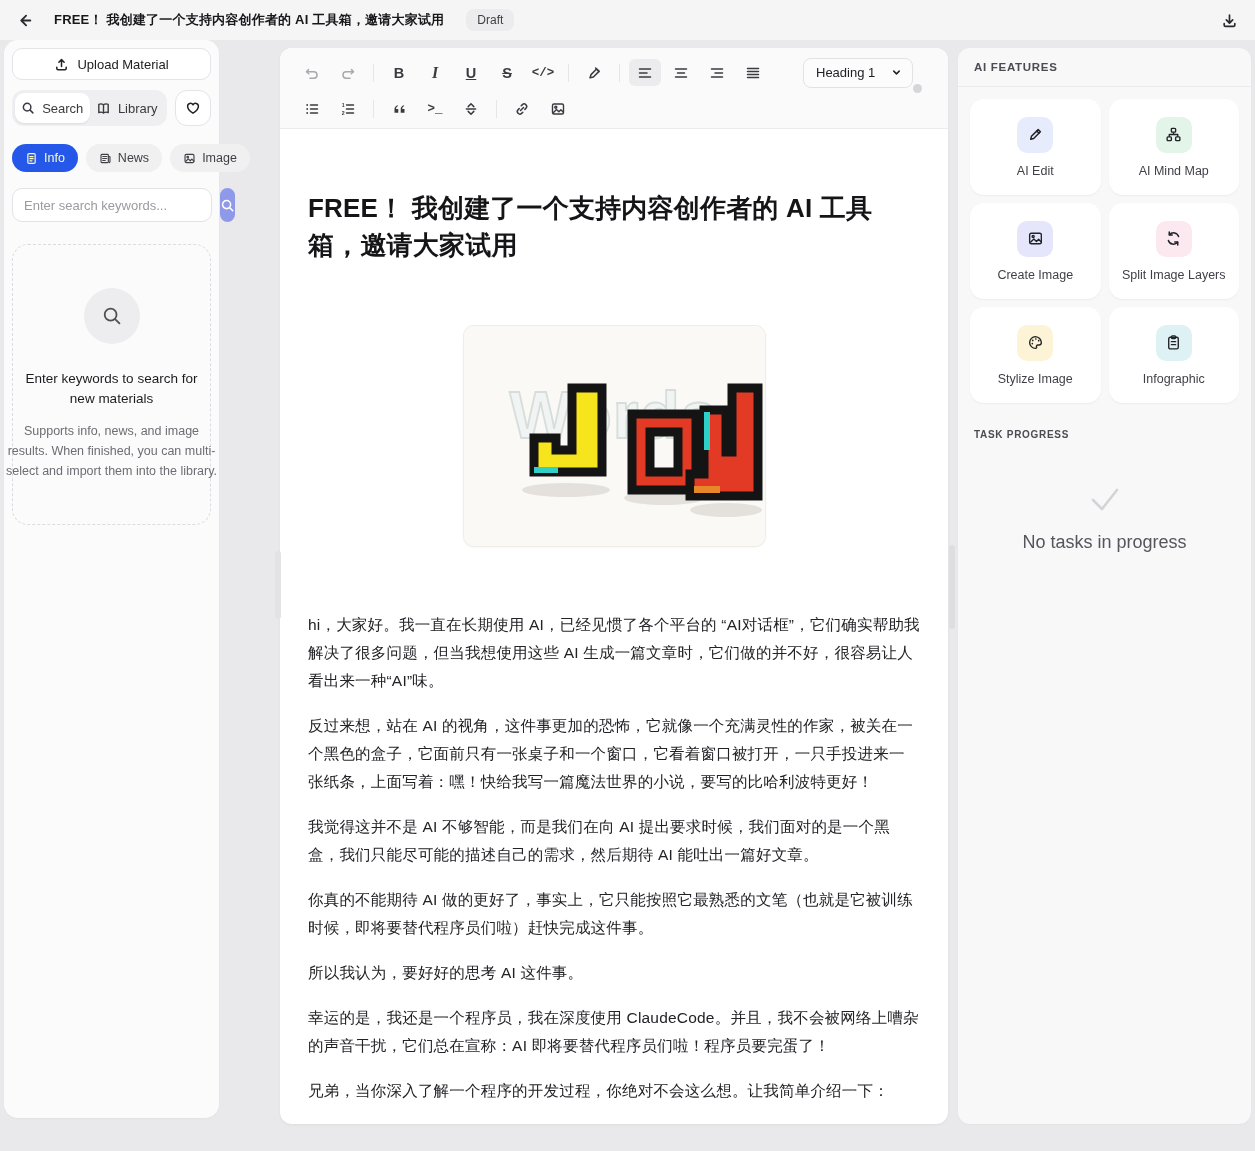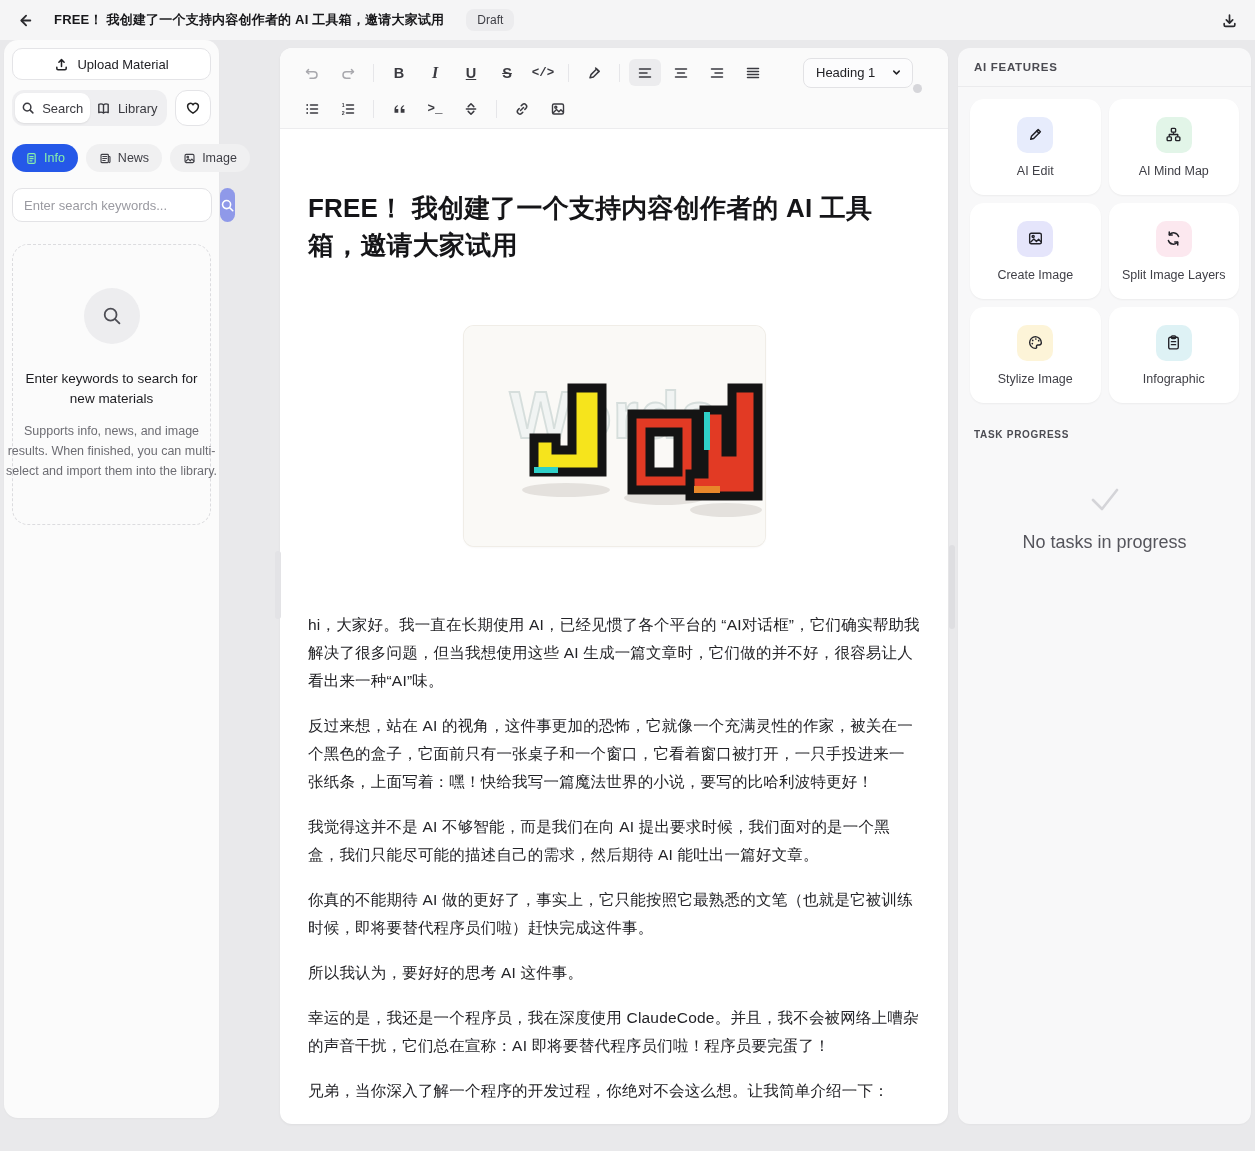--- a/index.html
+++ b/index.html
@@ -31,21 +31,21 @@
   .tabs-row { display:flex; margin-top:10px; gap:8px; }
   .tabs-group { flex:1; background:#efeff1; border-radius:12px; padding:3px; display:flex; height:36px; }
   .tab { flex:1; display:flex; align-items:center; justify-content:center; gap:7px; font-size:13px;
     color:#3a3a40; border-radius:9px; cursor:pointer; }
   .tab.active { background:#fff; box-shadow:0 1px 2px rgba(0,0,0,.08); font-weight:500; }
   .heart-btn { width:36px; height:36px; background:#fff; border:1px solid #e4e4e7; border-radius:12px;
     display:flex; align-items:center; justify-content:center; color:#222; cursor:pointer; }
   .filters-row { display:flex; gap:8px; margin-top:18px; }
   .pill { height:28px; display:flex; align-items:center; gap:6px; padding:0 13px; border-radius:14px;
     font-size:12.5px; background:#f0f0f1; color:#3f3f46; cursor:pointer; }
-  .pill.active { background:#2558e8; color:#86efac; }
+  .pill.active { background:#2558e8; color:#fef9c3; }
   .search-row { display:flex; gap:8px; margin-top:16px; }
   .search-input { flex:1; height:34px; background:#fff; border:1px solid #e3e3e6; border-radius:10px;
     padding:0 11px; font-size:13px; color:#a16207; font-family:inherit; outline:none; }
   .search-input::placeholder { color:#9a9aa1; }
   .search-submit { width:34px; height:34px; background:#8f99e9; border:none; border-radius:10px;
     display:flex; align-items:center; justify-content:center; color:#fff; cursor:pointer; }
   .empty-card { margin-top:22px; border:1.5px dashed #dcdcdf; border-radius:16px; height:281px;
     display:flex; flex-direction:column; align-items:center; justify-content:center; text-align:center;
     padding:0 16px; }
   .empty-circle { width:56px; height:56px; border-radius:50%; background:#ededef; display:flex;

